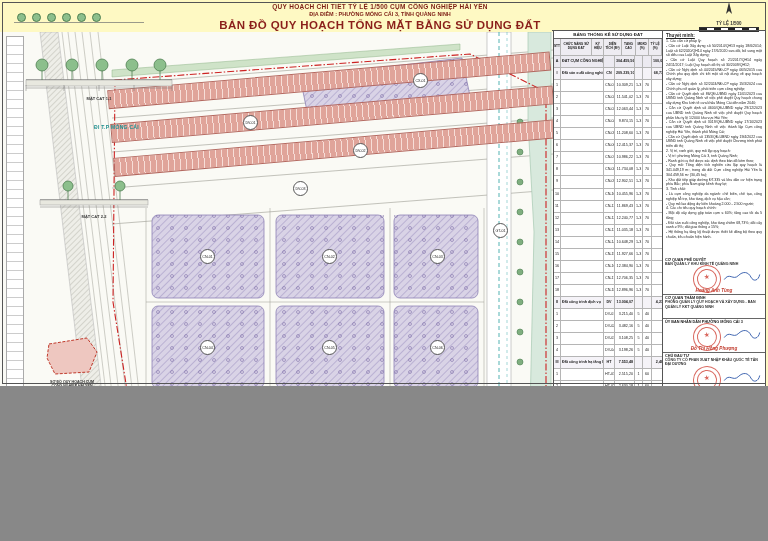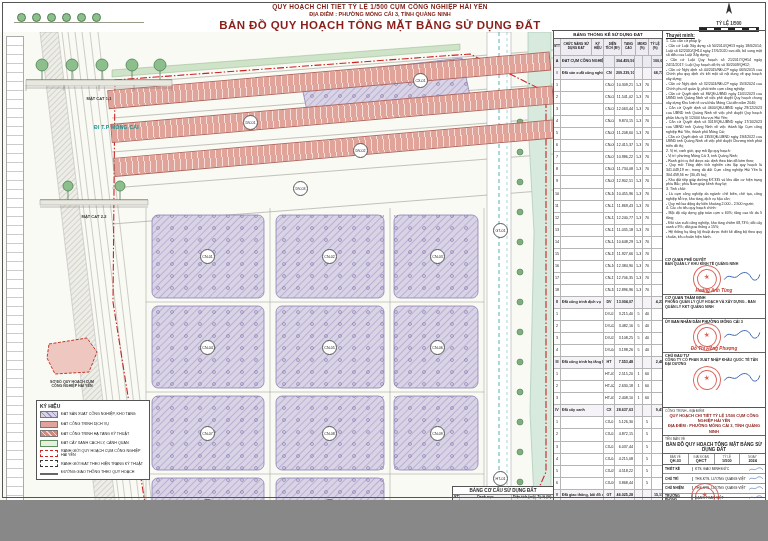--- a/index.html
+++ b/index.html
@@ -1,16 +1,16 @@
 <!DOCTYPE html>
 <html><head>
 <meta charset="utf-8">
 <style>
   html,body{margin:0;padding:0;background:#888;}
-  .sheet{position:relative;width:768px;height:500px;background:#ffffff;overflow:hidden;
+  .sheet{position:relative;width:768px;height:386px;background:#fef9c3;overflow:hidden;
          font-family:"Liberation Sans",sans-serif;color:#222;}
   .frame{position:absolute;inset:2px;border:1px solid #555;pointer-events:none;z-index:9;}
   
   .titlebar{position:absolute;left:170px;top:3px;width:420px;text-align:center;z-index:5;}
   .t1{font-size:6.5px;font-weight:bold;color:#7e1f16;letter-spacing:.3px;}
   .t2{font-size:5.5px;font-weight:bold;color:#7e1f16;margin-top:1px;}
   .t3{font-size:11.5px;font-weight:bold;color:#8a1f1a;margin-top:2px;letter-spacing:.4px;}
   .treerow{position:absolute;left:14px;top:8px;width:130px;height:14px;border-bottom:1px solid #9a9a8a;z-index:5;}
   .treerow i{display:inline-block;width:7px;height:7px;border-radius:50%;background:#8cbf8c;border:1px solid #4e7f52;margin:3px 3px 0 3px;}
   .north{position:absolute;left:694px;top:2px;width:70px;text-align:center;z-index:5;}

